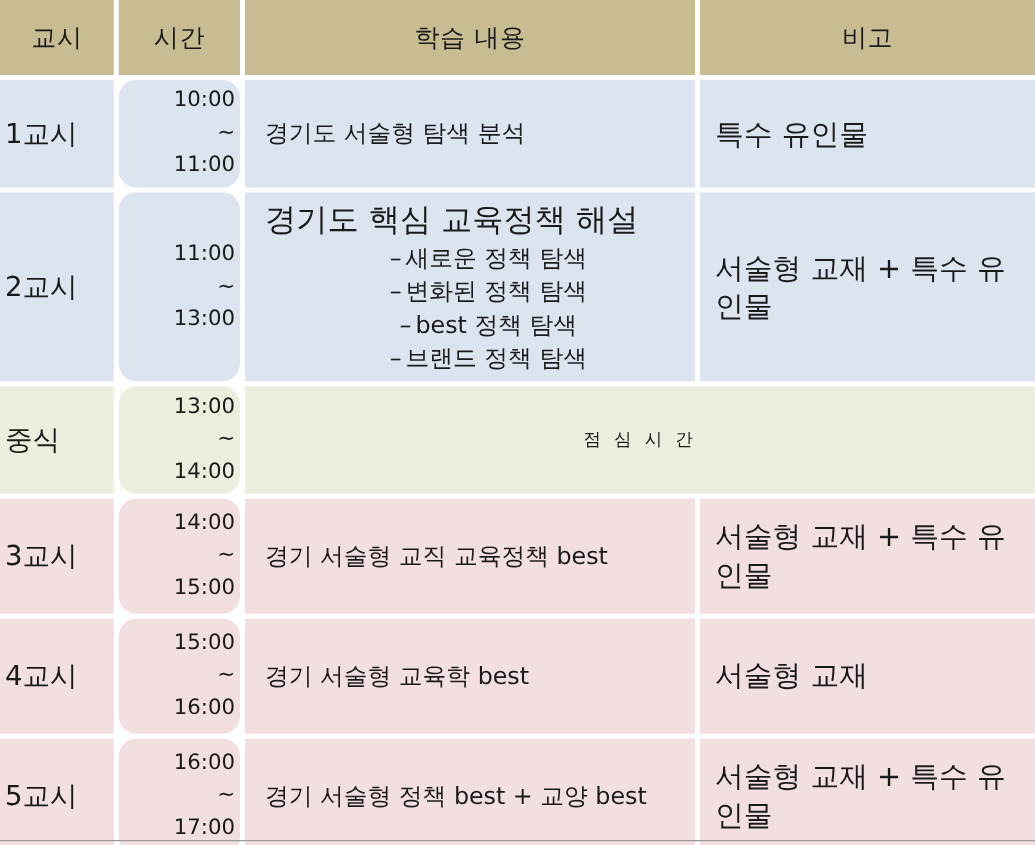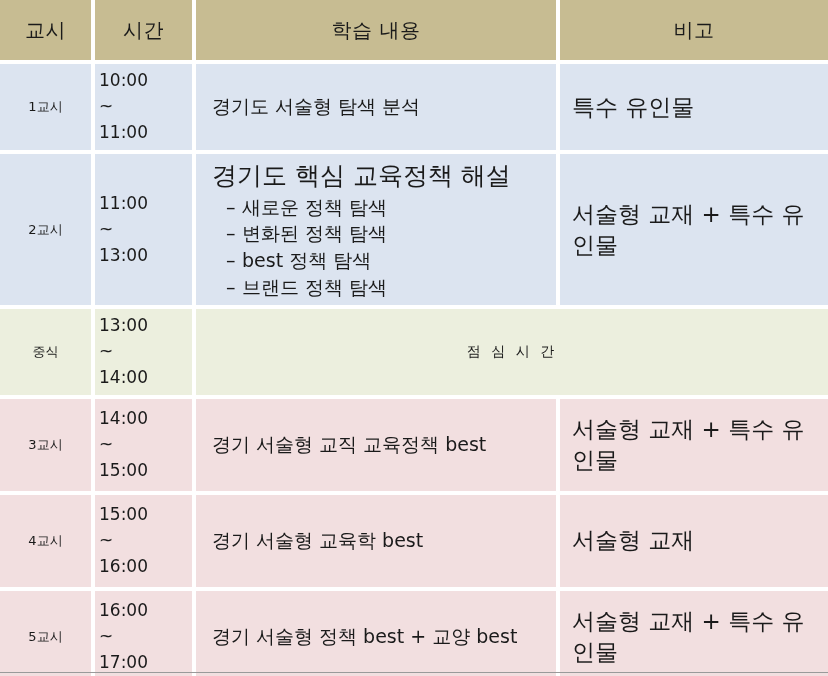--- a/index.html
+++ b/index.html
@@ -50,28 +50,29 @@
     letter-spacing: 0.5px;
   }
 
   
   .tint-blue  { background: #dce4f0; }
   .tint-green { background: #ecefde; }
   .tint-pink  { background: #f2dfe0; }
 
   
   .cell-period {
-    text-align: center;
-    font-size: 13px;
+    text-align: left;
+    font-size: 22px;
   }
   .cell-time {
-    text-align: left;
+    text-align: right;
     font-size: 17px;
     line-height: 1.52;
     white-space: pre-line;
+    border-radius: 14px;
   }
   .cell-content {
     text-align: left;
     font-size: 19px;
     padding-left: 16px !important;
   }
   .cell-remark {
     text-align: left;
     font-size: 23px;
     padding-left: 12px !important;
@@ -93,20 +94,21 @@
   }
   .content-block ul {
     list-style: none;
     margin: 0;
     padding: 0;
     padding-left: 14px;
   }
   .content-block li {
     font-size: 19px;
     white-space: nowrap;
+    text-align: center;
   }
   .content-block li .dash {
     display: inline-block;
     width: 16px;
   }
 
   
   .h-r1 { height: 86px; }
   .h-r2 { height: 142px; }
   .h-r3 { height: 76px; }

